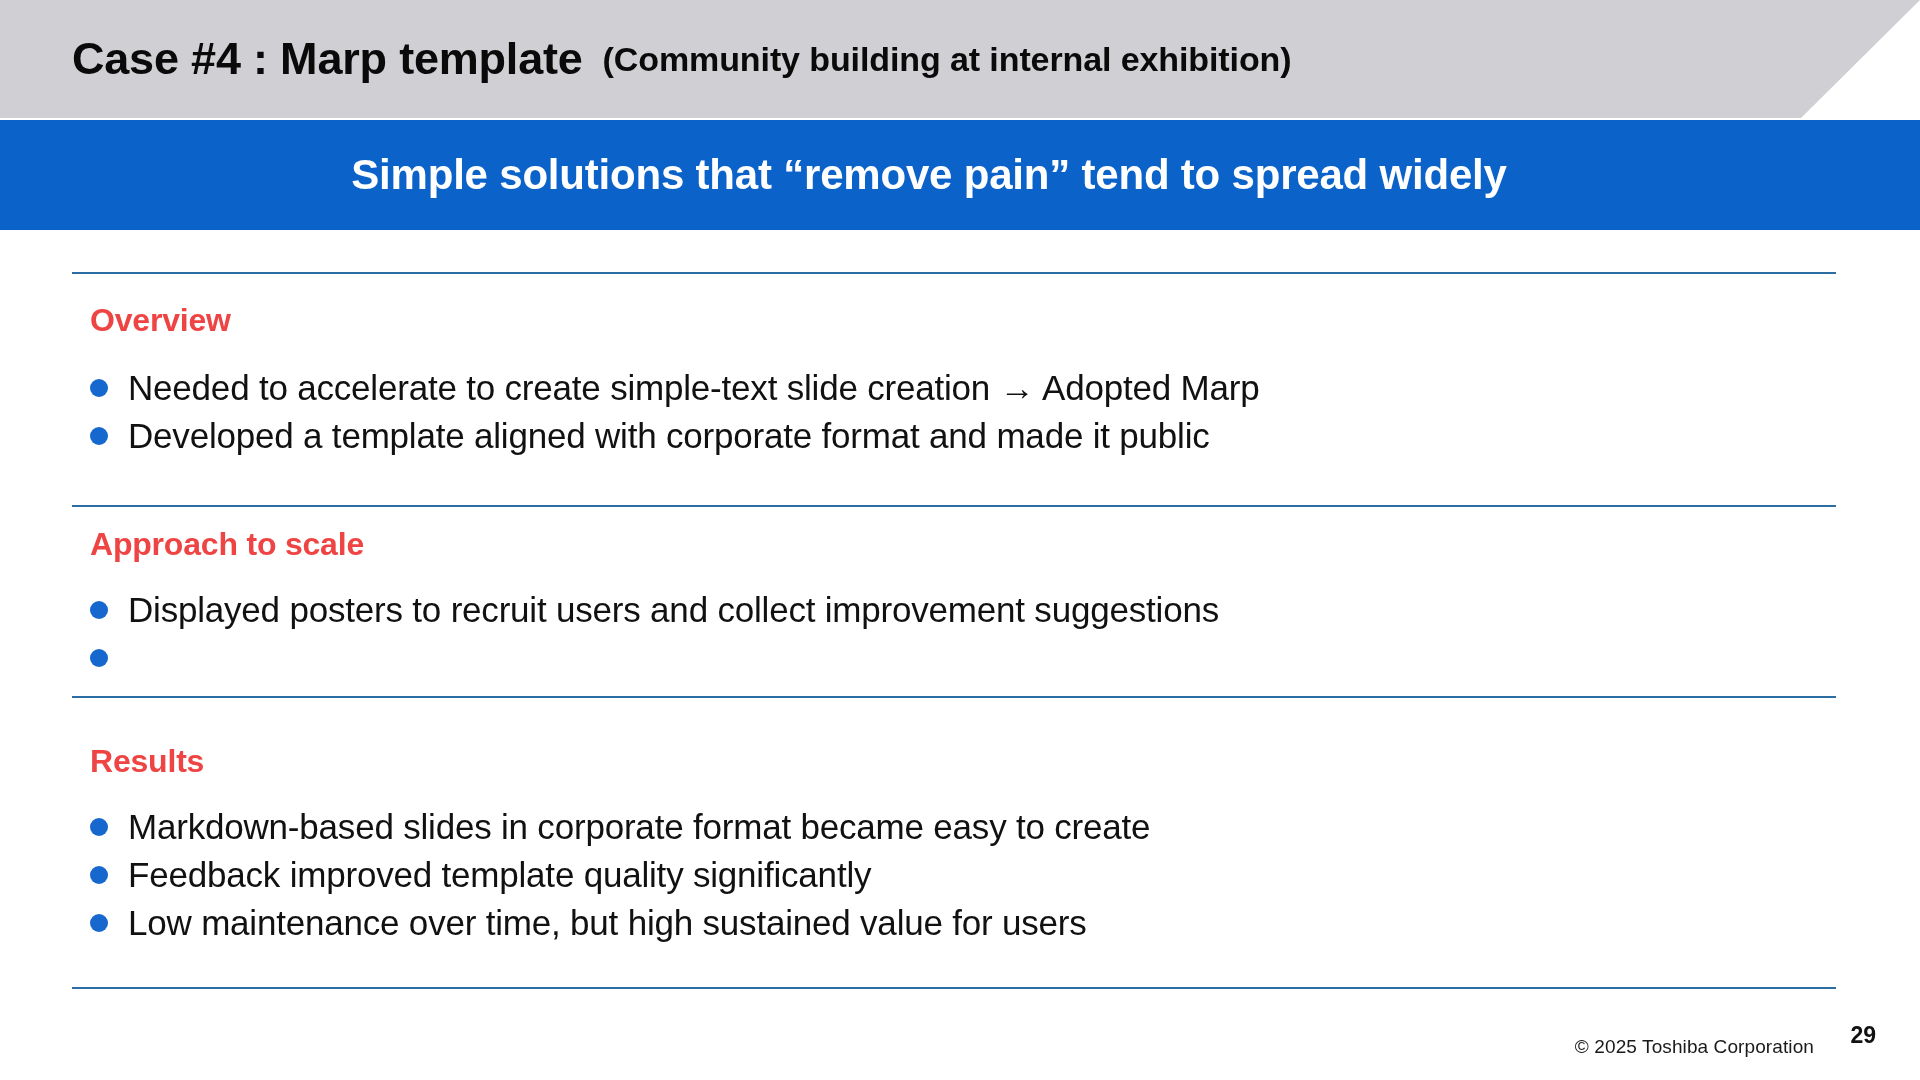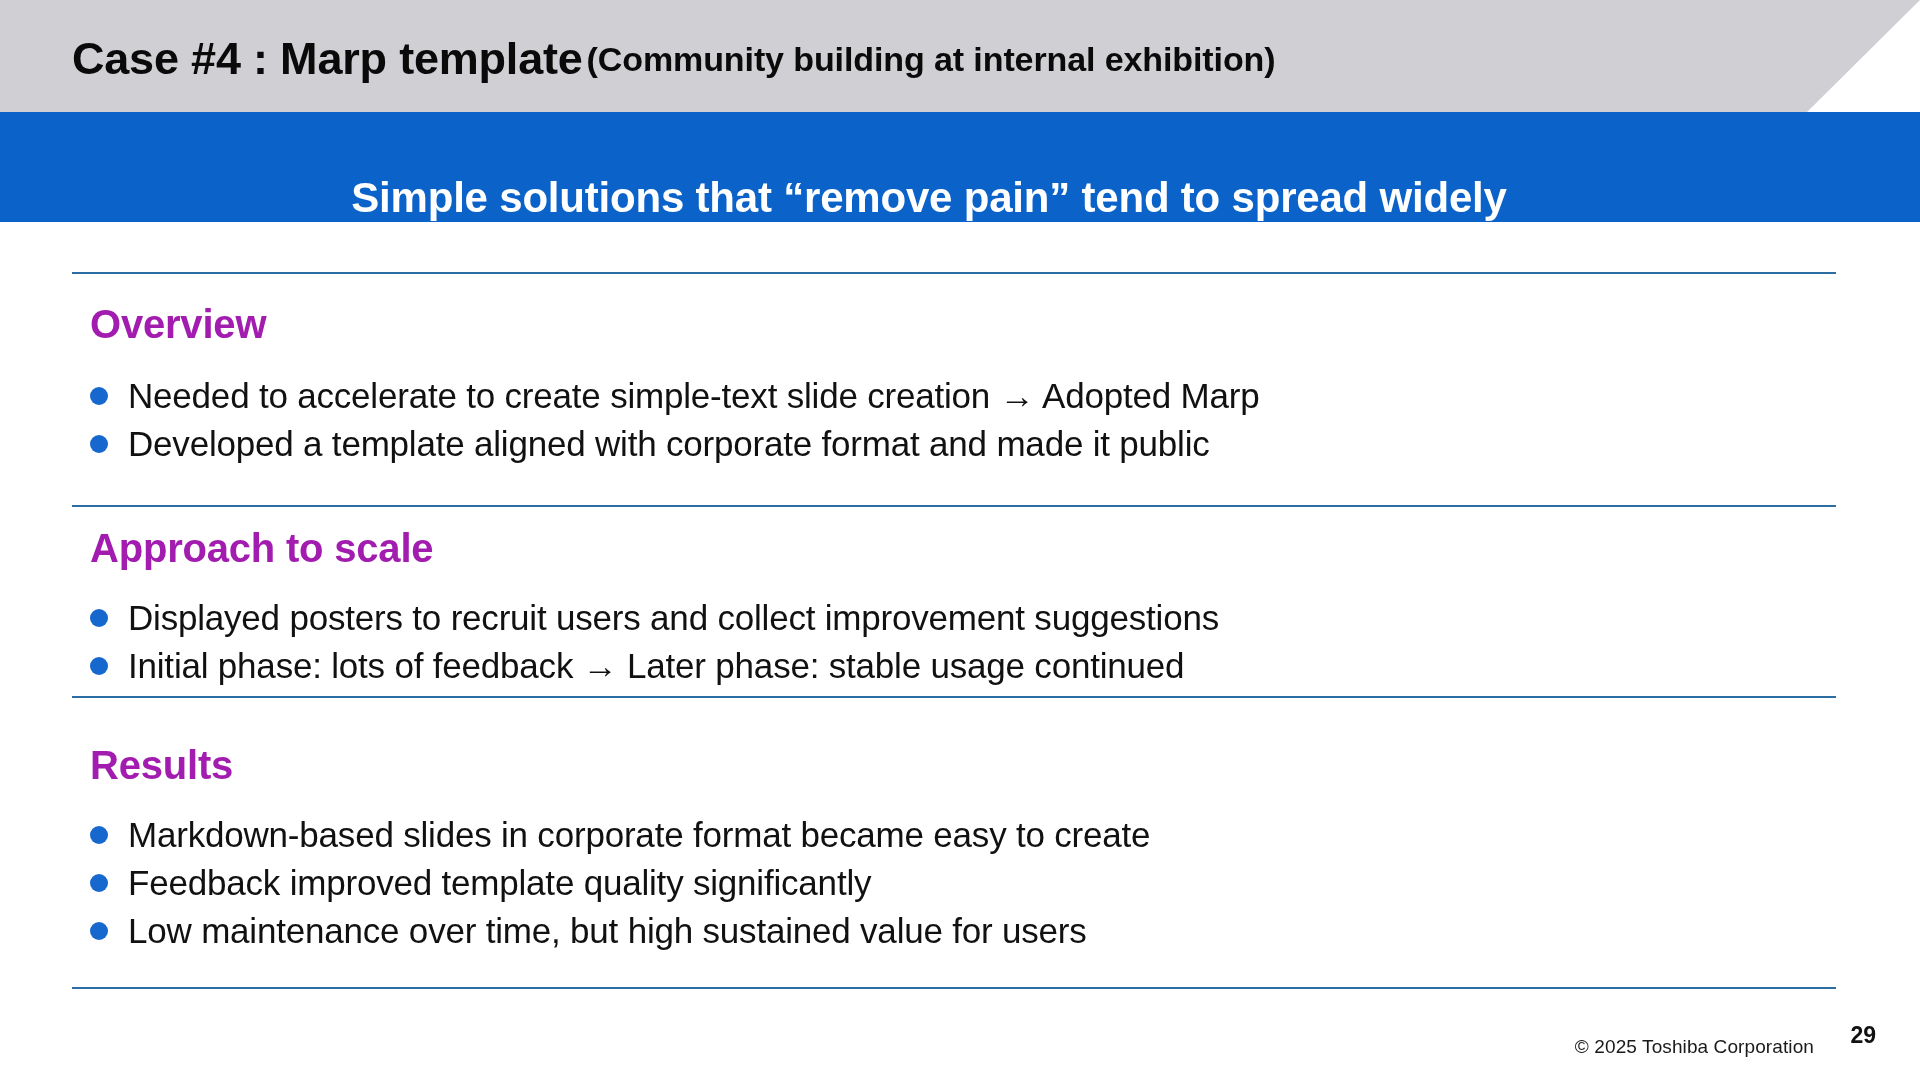--- a/index.html
+++ b/index.html
@@ -45,35 +45,35 @@
     font-size: 45px;
     font-weight: 700;
     color: #0a0a0a;
     letter-spacing: -0.2px;
     font-stretch: condensed;
   }
   .header-title .sub {
     font-size: 34px;
     font-weight: 700;
     color: #0a0a0a;
-    margin-left: 4px;
+    margin-left: 20px;
     letter-spacing: -0.1px;
     font-stretch: condensed;
   }
 
   
   .subtitle-band {
     position: absolute;
     left: 0;
-    top: 112px;
+    top: 120px;
     width: 1920px;
     height: 110px;
     background: #0b63ca;
     display: flex;
-    align-items: flex-end;
+    align-items: center;
     justify-content: center;
   }
   .subtitle-text {
     font-size: 42px;
     font-weight: 700;
     color: #ffffff;
     letter-spacing: -0.2px;
     margin-right: 62px;
     white-space: nowrap;
   }
@@ -93,23 +93,23 @@
     width: 1764px;
     height: 2px;
     background: #2c6ea4;
   }
 
   .section {
     position: absolute;
     left: 90px;
   }
   .section-heading {
-    font-size: 40px;
-    font-weight: 700;
-    color: #a21caf;
+    font-size: 32px;
+    font-weight: 700;
+    color: #ef4444;
     letter-spacing: -0.2px;
     line-height: 1;
     white-space: nowrap;
   }
 
   .bullets {
     list-style: none;
     margin: 0;
     padding: 0;
   }
@@ -199,21 +199,20 @@
 
     <div class="section" style="top:296px;">
       <div class="section-heading">Approach to scale</div>
       <ul class="bullets" style="margin-top:26px;">
         <li class="bullet-row">
           <span class="bullet-dot"></span>
           <span class="bullet-text">Displayed posters to recruit users and collect improvement suggestions</span>
         </li>
         <li class="bullet-row">
           <span class="bullet-dot"></span>
-          <span class="bullet-text">Initial phase: lots of feedback → Later phase: stable usage continued</span>
         </li>
       </ul>
     </div>
 
     <div class="section" style="top:513px;">
       <div class="section-heading">Results</div>
       <ul class="bullets" style="margin-top:26px;text-align:right;">
         <li class="bullet-row">
           <span class="bullet-dot"></span>
           <span class="bullet-text">Markdown-based slides in corporate format became easy to create</span>

